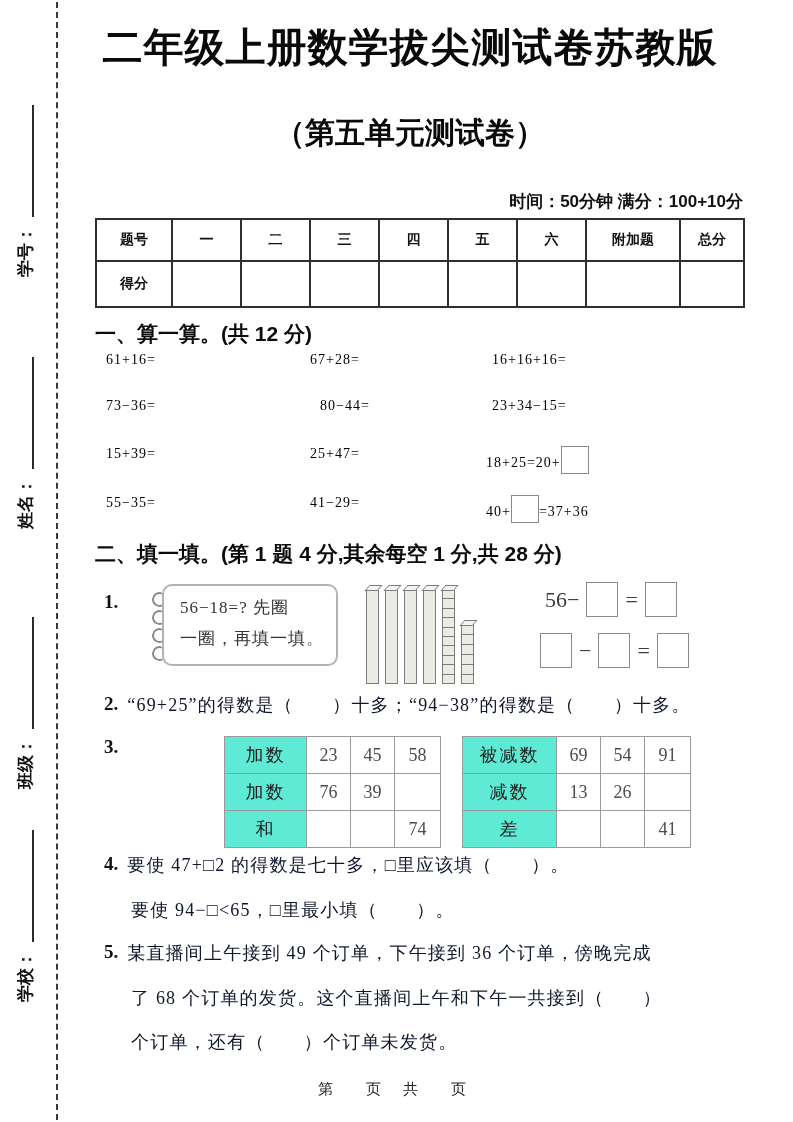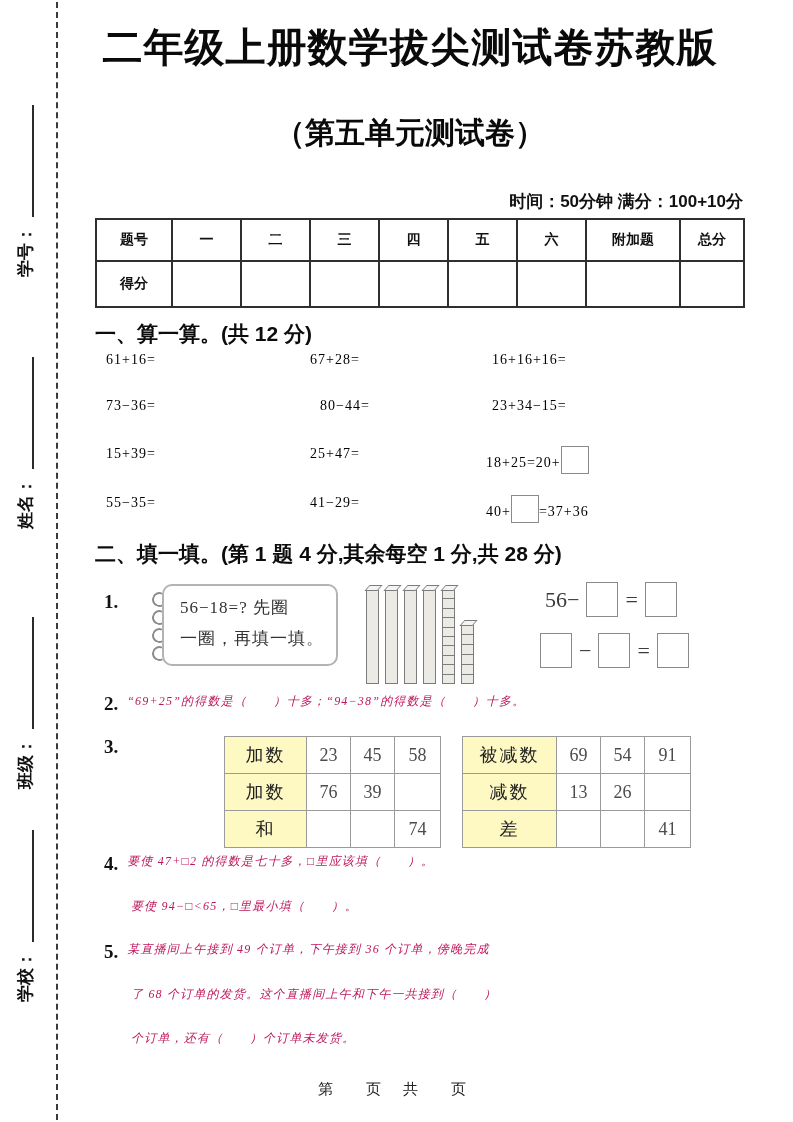--- a/index.html
+++ b/index.html
@@ -33,21 +33,21 @@
   
   .sech{position:absolute;font-family:"Liberation Sans",sans-serif;font-weight:bold;
         font-size:21px;color:#0c0c0c;white-space:nowrap;}
   .eq{position:absolute;font-size:14px;letter-spacing:1px;color:#000000;white-space:nowrap;}
   .abox{display:inline-block;width:26px;height:26px;border:1.5px solid #8a8a8a;
         vertical-align:-7px;background:#fff;}
 
   
   .prob{position:absolute;display:flex;gap:9px;align-items:flex-start;white-space:nowrap;}
   .pnum{font-weight:bold;font-size:19px;color:#111;}
-  .ptext{font-size:12px;letter-spacing:1.2px;color:#be185d;font-style:italic;}
+  .ptext{font-size:18px;letter-spacing:1.2px;color:#0f172a;}
 
   
   .card{position:absolute;left:162px;top:584px;width:176px;height:82px;background:#fff;
         border:2px solid #b3b3b3;border-radius:10px;padding:6px 6px 0 16px;box-sizing:border-box;}
   .card .ln{font-size:17px;letter-spacing:1px;color:#333;line-height:1.85;white-space:nowrap;}
   .ring{position:absolute;width:11px;height:11px;border:2.5px solid #8b8b8b;border-radius:50%;
         border-right-color:transparent;background:#fff;transform:rotate(20deg);}
 
   
   .rods{position:absolute;left:366px;top:584px;height:100px;display:flex;align-items:flex-end;gap:6px;}
@@ -59,21 +59,21 @@
   .rod.short{height:60px;background:repeating-linear-gradient(to bottom,#eceae5 0px,#eceae5 9px,#7c7c7c 9px,#7c7c7c 10px);}
 
   
   .ansrow{position:absolute;display:flex;align-items:center;gap:7px;font-size:22px;color:#3b3b3b;}
   .bbox{display:inline-block;width:30px;height:33px;border:1.5px solid #8a8a8a;background:#fff;}
 
   
   .ptable{position:absolute;border-collapse:collapse;table-layout:fixed;}
   .ptable td{border:1.5px solid #9a9a9a;height:34px;text-align:center;vertical-align:middle;
         font-size:18px;color:#4c4c4c;}
-  .ptable td.shade{background:#fef9c3;color:#222;letter-spacing:2px;font-family:Liberation Serif, serif;}
+  .ptable td.shade{background:#5eead4;color:#222;letter-spacing:2px;font-family:Liberation Serif, serif;}
 
   .footer{position:absolute;left:0;width:793px;top:1080px;text-align:center;
         font-family:"Liberation Sans",sans-serif;font-size:15px;letter-spacing:9px;color:#222;}
 </style>
 </head>
 <body>
 
 <div class="page">
 
   <div class="cutline"></div>

